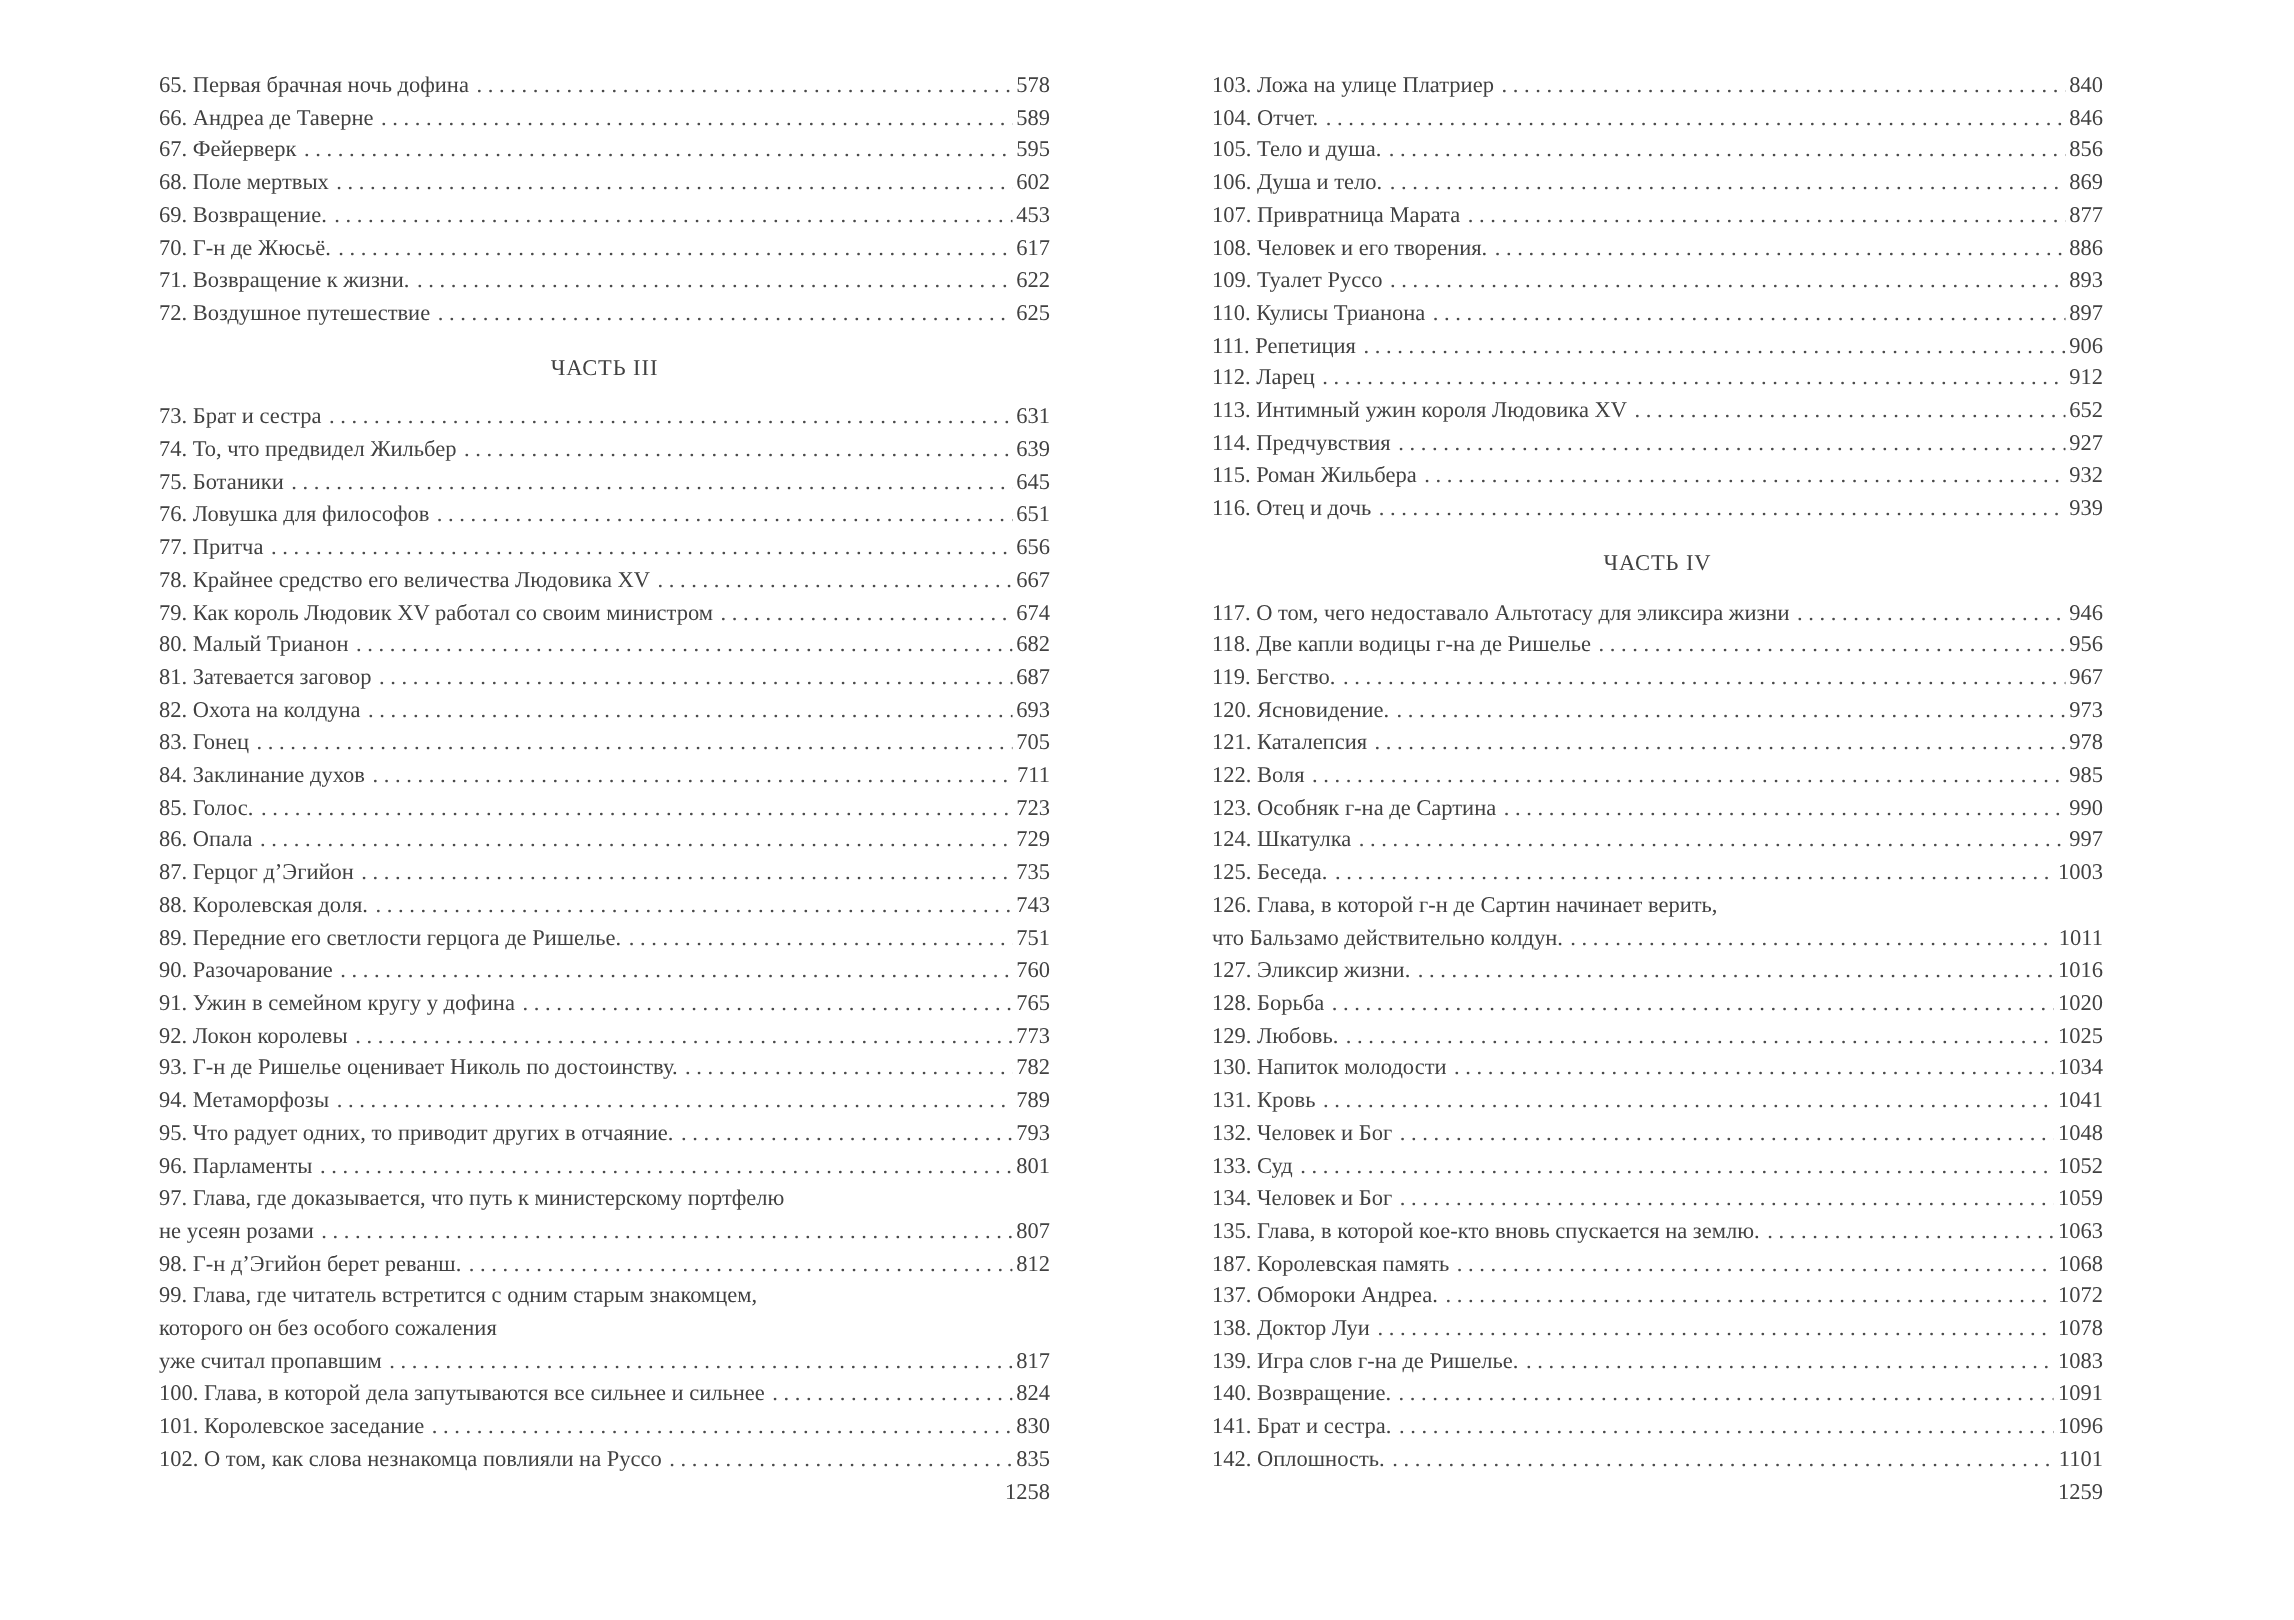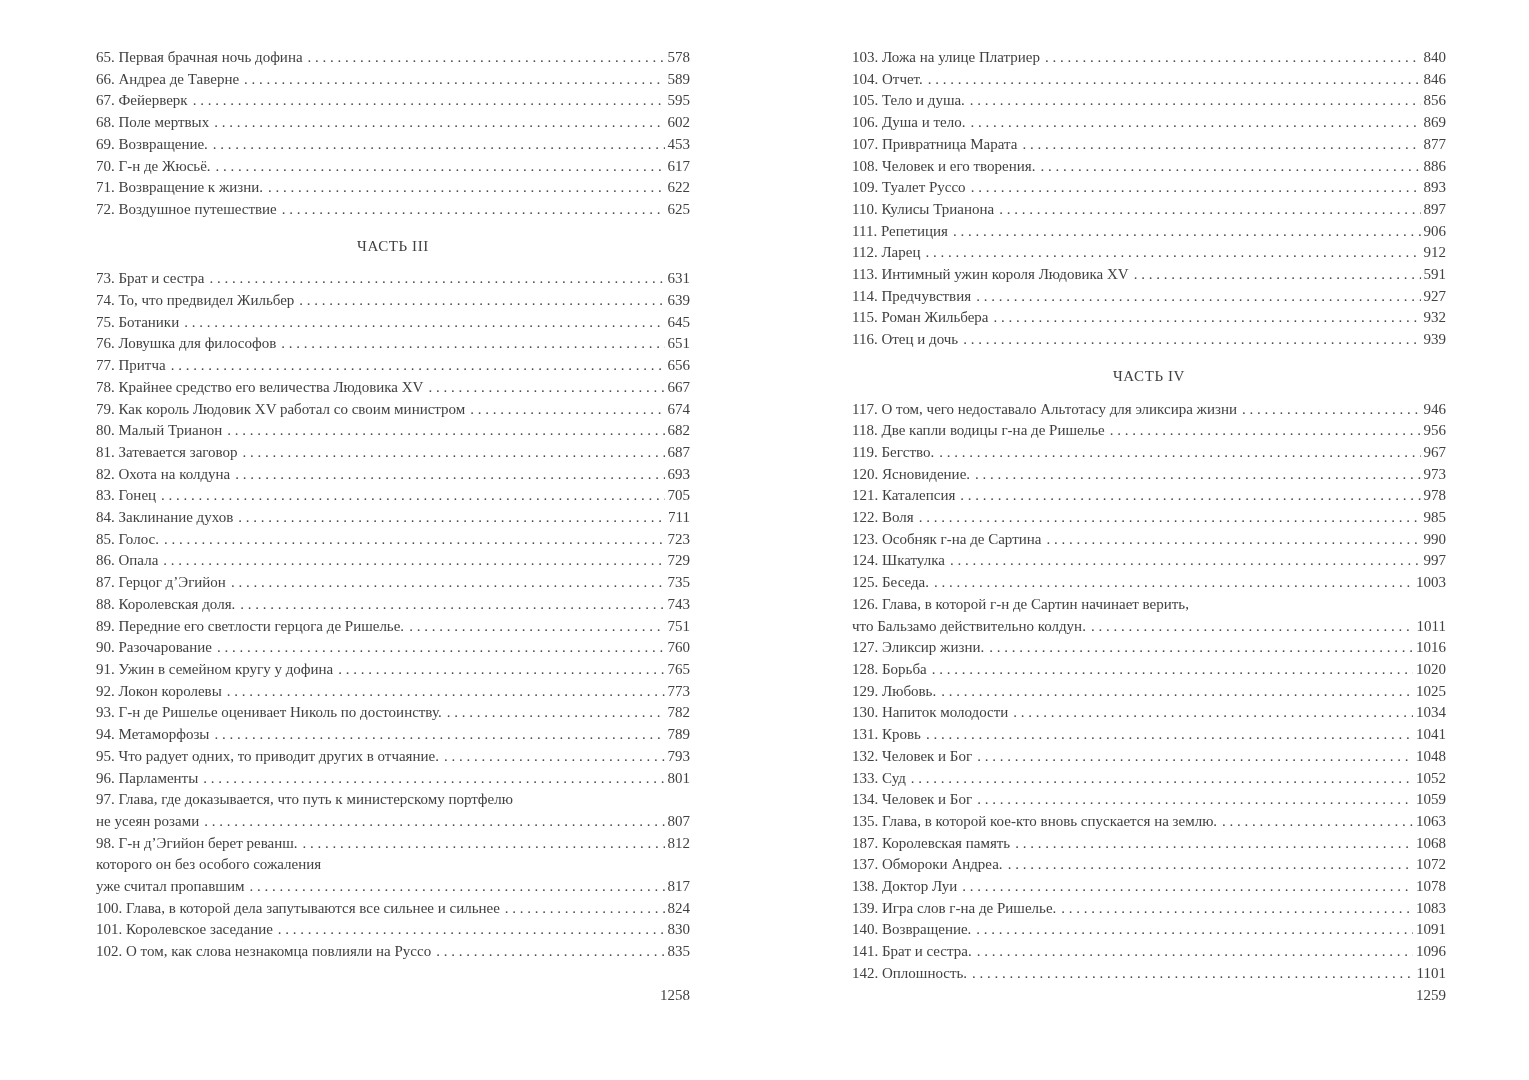--- a/index.html
+++ b/index.html
@@ -15,22 +15,22 @@
   }
   .spread { position: absolute; inset: 0; }
   .page {
     position: absolute;
     top: 47px;
     width: 594px;
     height: 985px;
     font-size: 15px;
     line-height: 21.7px;
   }
-  .page-left  { left: 96px; }
-  .page-right { left: 852px; }
+  .page-left  { left: 106px; }
+  .page-right { left: 808px; }
   .entry-line { white-space: nowrap; }
   .entry-line.last { display: flex; align-items: baseline; }
   .entry-text { white-space: nowrap; flex: 0 0 auto; }
   .leader {
     flex: 1 1 0;
     min-width: 10px;
     overflow: hidden;
     white-space: nowrap;
     margin: 0 3px 0 5px;
     color: #4a4a4a;
@@ -221,20 +221,21 @@
         <div class="entry-line last">
           <span class="entry-text">не усеян розами</span>
           <span class="leader">. . . . . . . . . . . . . . . . . . . . . . . . . . . . . . . . . . . . . . . . . . . . . . . . . . . . . . . . . . . . . . . . . . . . . . . . . . . . . . . . . . . . . . . . . . . . . . . . . . . . . . . . . . . . . . . . . . . . . . . . . . . . . . . . . . . . . . . . . . . . . . . . . . . . . . . . . . . . . . . . </span>
           <span class="pagenum">807</span>
         </div>
         <div class="entry-line last">
           <span class="entry-text">98. Г-н д’Эгийон берет реванш.</span>
           <span class="leader">. . . . . . . . . . . . . . . . . . . . . . . . . . . . . . . . . . . . . . . . . . . . . . . . . . . . . . . . . . . . . . . . . . . . . . . . . . . . . . . . . . . . . . . . . . . . . . . . . . . . . . . . . . . . . . . . . . . . . . . . . . . . . . . . . . . . . . . . . . . . . . . . . . . . . . . . . . . . . . . . </span>
           <span class="pagenum">812</span>
         </div>
+        <div class="entry-line"><span class="entry-text">99. Глава, где читатель встретится с одним старым знакомцем,</span></div>
         <div class="entry-line"><span class="entry-text">которого он без особого сожаления</span></div>
         <div class="entry-line last">
           <span class="entry-text">уже считал пропавшим</span>
           <span class="leader">. . . . . . . . . . . . . . . . . . . . . . . . . . . . . . . . . . . . . . . . . . . . . . . . . . . . . . . . . . . . . . . . . . . . . . . . . . . . . . . . . . . . . . . . . . . . . . . . . . . . . . . . . . . . . . . . . . . . . . . . . . . . . . . . . . . . . . . . . . . . . . . . . . . . . . . . . . . . . . . . </span>
           <span class="pagenum">817</span>
         </div>
         <div class="entry-line last">
           <span class="entry-text">100. Глава, в которой дела запутываются все сильнее и сильнее</span>
           <span class="leader">. . . . . . . . . . . . . . . . . . . . . . . . . . . . . . . . . . . . . . . . . . . . . . . . . . . . . . . . . . . . . . . . . . . . . . . . . . . . . . . . . . . . . . . . . . . . . . . . . . . . . . . . . . . . . . . . . . . . . . . . . . . . . . . . . . . . . . . . . . . . . . . . . . . . . . . . . . . . . . . . </span>
           <span class="pagenum">824</span>
@@ -300,21 +301,21 @@
           <span class="pagenum">906</span>
         </div>
         <div class="entry-line last">
           <span class="entry-text">112. Ларец</span>
           <span class="leader">. . . . . . . . . . . . . . . . . . . . . . . . . . . . . . . . . . . . . . . . . . . . . . . . . . . . . . . . . . . . . . . . . . . . . . . . . . . . . . . . . . . . . . . . . . . . . . . . . . . . . . . . . . . . . . . . . . . . . . . . . . . . . . . . . . . . . . . . . . . . . . . . . . . . . . . . . . . . . . . . </span>
           <span class="pagenum">912</span>
         </div>
         <div class="entry-line last">
           <span class="entry-text">113. Интимный ужин короля Людовика XV</span>
           <span class="leader">. . . . . . . . . . . . . . . . . . . . . . . . . . . . . . . . . . . . . . . . . . . . . . . . . . . . . . . . . . . . . . . . . . . . . . . . . . . . . . . . . . . . . . . . . . . . . . . . . . . . . . . . . . . . . . . . . . . . . . . . . . . . . . . . . . . . . . . . . . . . . . . . . . . . . . . . . . . . . . . . </span>
-          <span class="pagenum">591</span>
+          <span class="pagenum">652</span>
         </div>
         <div class="entry-line last">
           <span class="entry-text">114. Предчувствия</span>
           <span class="leader">. . . . . . . . . . . . . . . . . . . . . . . . . . . . . . . . . . . . . . . . . . . . . . . . . . . . . . . . . . . . . . . . . . . . . . . . . . . . . . . . . . . . . . . . . . . . . . . . . . . . . . . . . . . . . . . . . . . . . . . . . . . . . . . . . . . . . . . . . . . . . . . . . . . . . . . . . . . . . . . . </span>
           <span class="pagenum">927</span>
         </div>
         <div class="entry-line last">
           <span class="entry-text">115. Роман Жильбера</span>
           <span class="leader">. . . . . . . . . . . . . . . . . . . . . . . . . . . . . . . . . . . . . . . . . . . . . . . . . . . . . . . . . . . . . . . . . . . . . . . . . . . . . . . . . . . . . . . . . . . . . . . . . . . . . . . . . . . . . . . . . . . . . . . . . . . . . . . . . . . . . . . . . . . . . . . . . . . . . . . . . . . . . . . . </span>
           <span class="pagenum">932</span>

